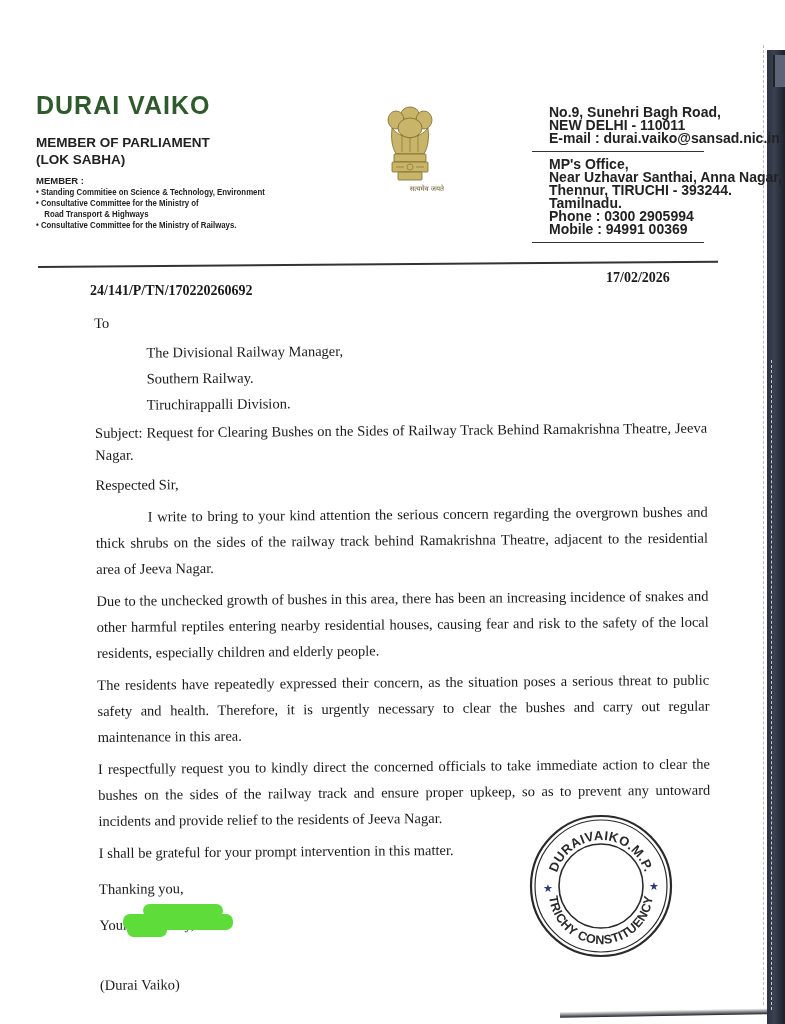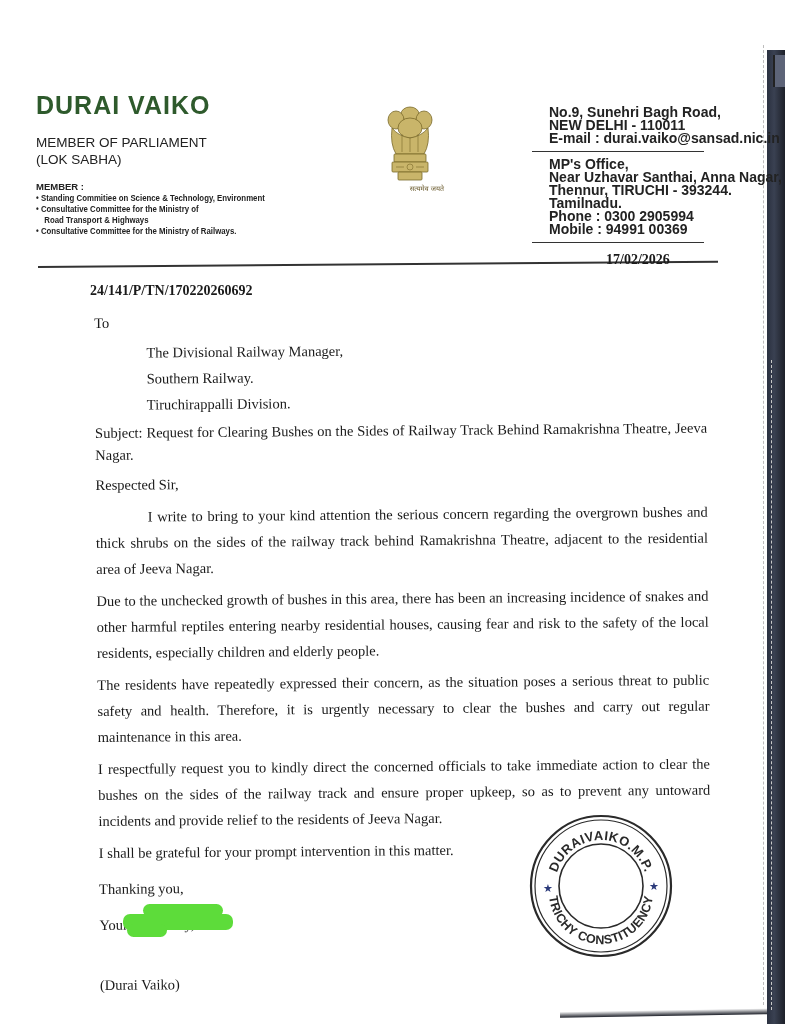--- a/index.html
+++ b/index.html
@@ -29,43 +29,43 @@
     position: absolute; left: 560px; right: 18px; bottom: 8px; height: 6px;
     background: linear-gradient(180deg, transparent, #1d2029);
     transform: skewY(-1deg);
   }
 
   
   .lh-left { position: absolute; left: 36px; top: 92px; width: 320px;
     font-family: "Liberation Sans", sans-serif; }
   .lh-name { font-size: 25px; font-weight: bold; color: #2e5a2c; letter-spacing: 1px;
     margin: 0 0 15px 0; line-height: 27px; }
-  .lh-line { font-size: 13.5px; font-weight: normal; color: #222; line-height: 17px; }
-  .lh-member { margin-top: 13px; }
+  .lh-line { font-size: 13.5px; font-weight: bold; color: #222; line-height: 17px; }
+  .lh-member { margin-top: 7px; }
   .lh-member-title { font-size: 9.5px; font-weight: bold; color: #222; line-height: 12px; }
   .lh-member-item { font-size: 8.5px; font-weight: bold; color: #222; line-height: 11px;
     transform: scaleX(0.92); transform-origin: left; white-space: nowrap; }
   .lh-member-item.indent { padding-left: 9px; }
 
   .emblem { position: absolute; left: 382px; top: 104px; width: 56px; height: 88px; }
   .emblem-motto { position: absolute; left: 380px; top: 184px; width: 64px;
     font-size: 7px; color: #6b5b2e; text-align: right; font-family: "DejaVu Sans", sans-serif; }
 
   .lh-right { position: absolute; left: 532px; top: 106px; width: 200px;
     font-family: "Liberation Sans", sans-serif; }
   .lh-r-line { font-size: 14px; font-weight: bold; color: #222; line-height: 13px;
     white-space: nowrap; padding-left: 17px; }
   .lh-r-rule { height: 0; border-top: 1.5px solid #333; width: 172px; margin: 6px 0 6px 0; }
 
   .header-rule { position: absolute; left: 38px; top: 266px; width: 680px; height: 0;
     border-top: 2px solid #333; transform: rotate(-0.45deg); transform-origin: left; }
 
   
   .ref { position: absolute; left: 90px; top: 283px; font-size: 14px; font-weight: bold; text-align: center; }
-  .date { position: absolute; left: 606px; top: 252px; font-size: 14px; font-weight: bold; }
+  .date { position: absolute; left: 606px; top: 270px; font-size: 14px; font-weight: bold; }
 
   .body-text { position: absolute; left: 94px; top: 310px; width: 612px;
     font-size: 14.5px; line-height: 26px; transform: rotate(-0.5deg); transform-origin: left top; }
   .p { margin: 0; }
   .indent-block { padding-left: 52px; }
   .para { margin: 0 0 6px 0; text-align: justify; }
   .para.first-indent { text-indent: 52px; }
   .gap-s { height: 4px; }
 
   .redaction { position: absolute; left: 123px; top: 904px; width: 100px; height: 32px; }

